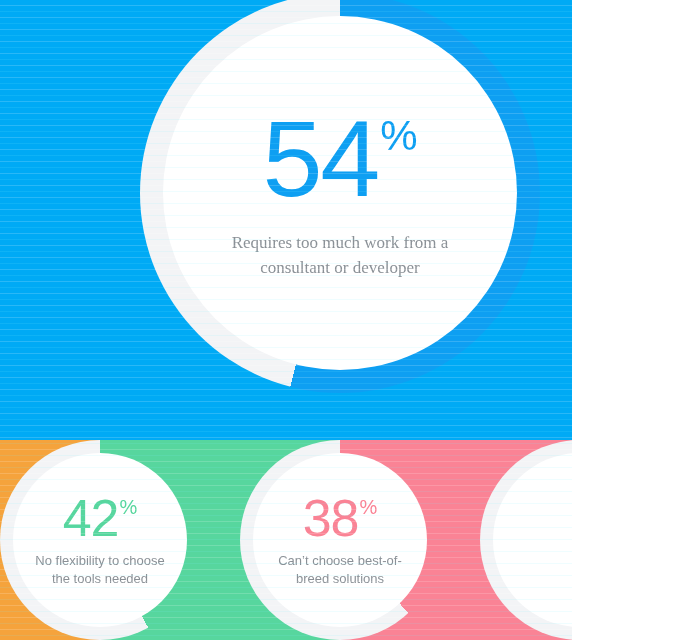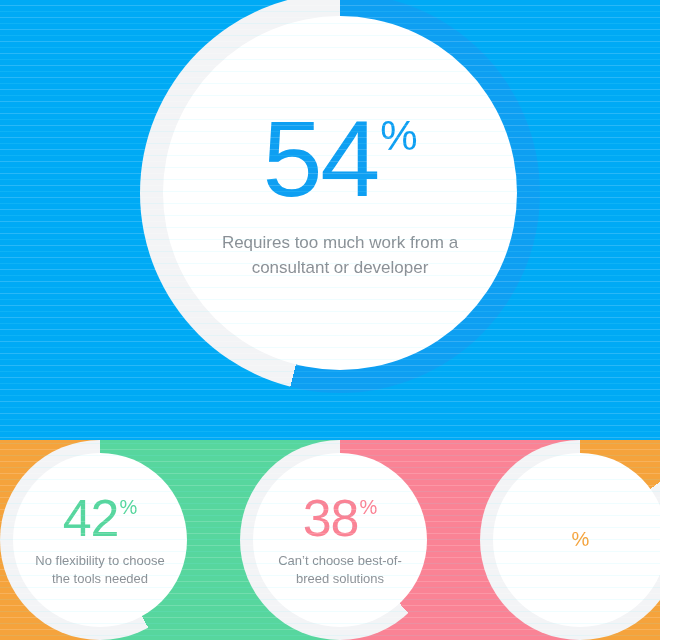--- a/index.html
+++ b/index.html
@@ -8,21 +8,21 @@
   html, body {
     width: 680px;
     height: 640px;
     overflow: hidden;
     background: #ffffff;
     font-family: "Liberation Sans", sans-serif;
   }
 
   #infographic {
     position: relative;
-    width: 660px;
+    width: 572px;
     height: 640px;
     overflow: hidden;
     background: #0f766e;
   }
 
   
   .bg-layer { position: absolute; left: 0; top: 0; width: 680px; height: 640px; }
 
   .bg-top {
     position: absolute;
@@ -144,21 +144,21 @@
     <div class="bg-band" style="left:580px; width:100px; background:#F5A33C;"></div>
   </div>
 
   <div class="donut" id="donut-main">
     <div class="track" style="background: conic-gradient(rgb(14, 159, 242) 0deg, rgb(14, 159, 242) 194.4deg, rgb(243, 244, 246) 194.4deg, rgb(243, 244, 246) 360deg);"></div>
     <div class="hole">
       <div class="value-row">
         <span class="value-num" style="color: rgb(14, 159, 242);">54</span>
         <span class="value-pct" style="color: rgb(14, 159, 242);">%</span>
       </div>
-      <div class="caption" style="color: rgb(138, 144, 150);">
+      <div class="caption" style="color: rgb(138, 144, 150); font-family: Liberation Serif, serif;">
         <span>Requires too much work from a</span><br>
         <span>consultant or developer</span>
       </div>
     </div>
   </div>
 
   <div class="donut donut-sm" id="donut-flex">
     <div class="track" style="background: conic-gradient(rgb(87, 214, 158) 0deg, rgb(87, 214, 158) 151.2deg, rgb(243, 244, 246) 151.2deg, rgb(243, 244, 246) 360deg);"></div>
     <div class="hole">
       <div class="value-row">

